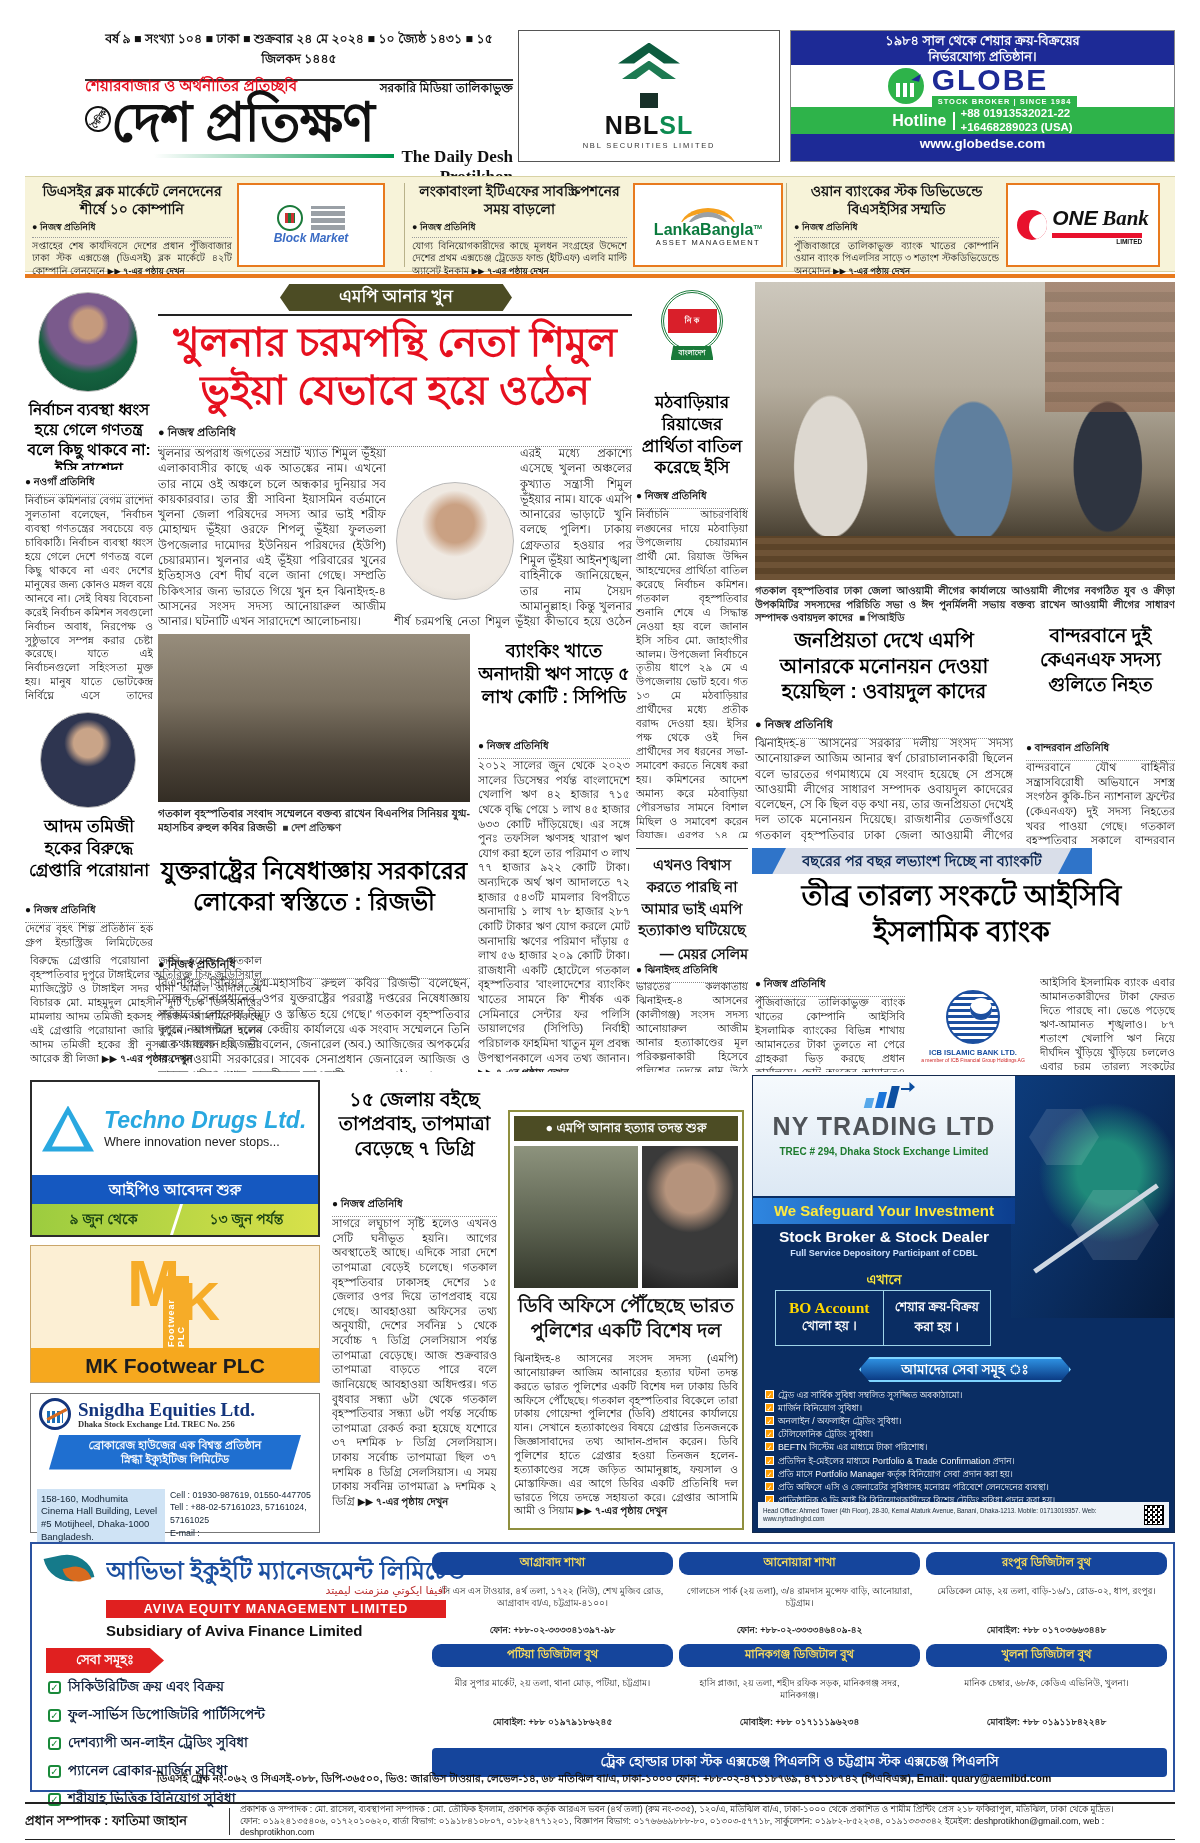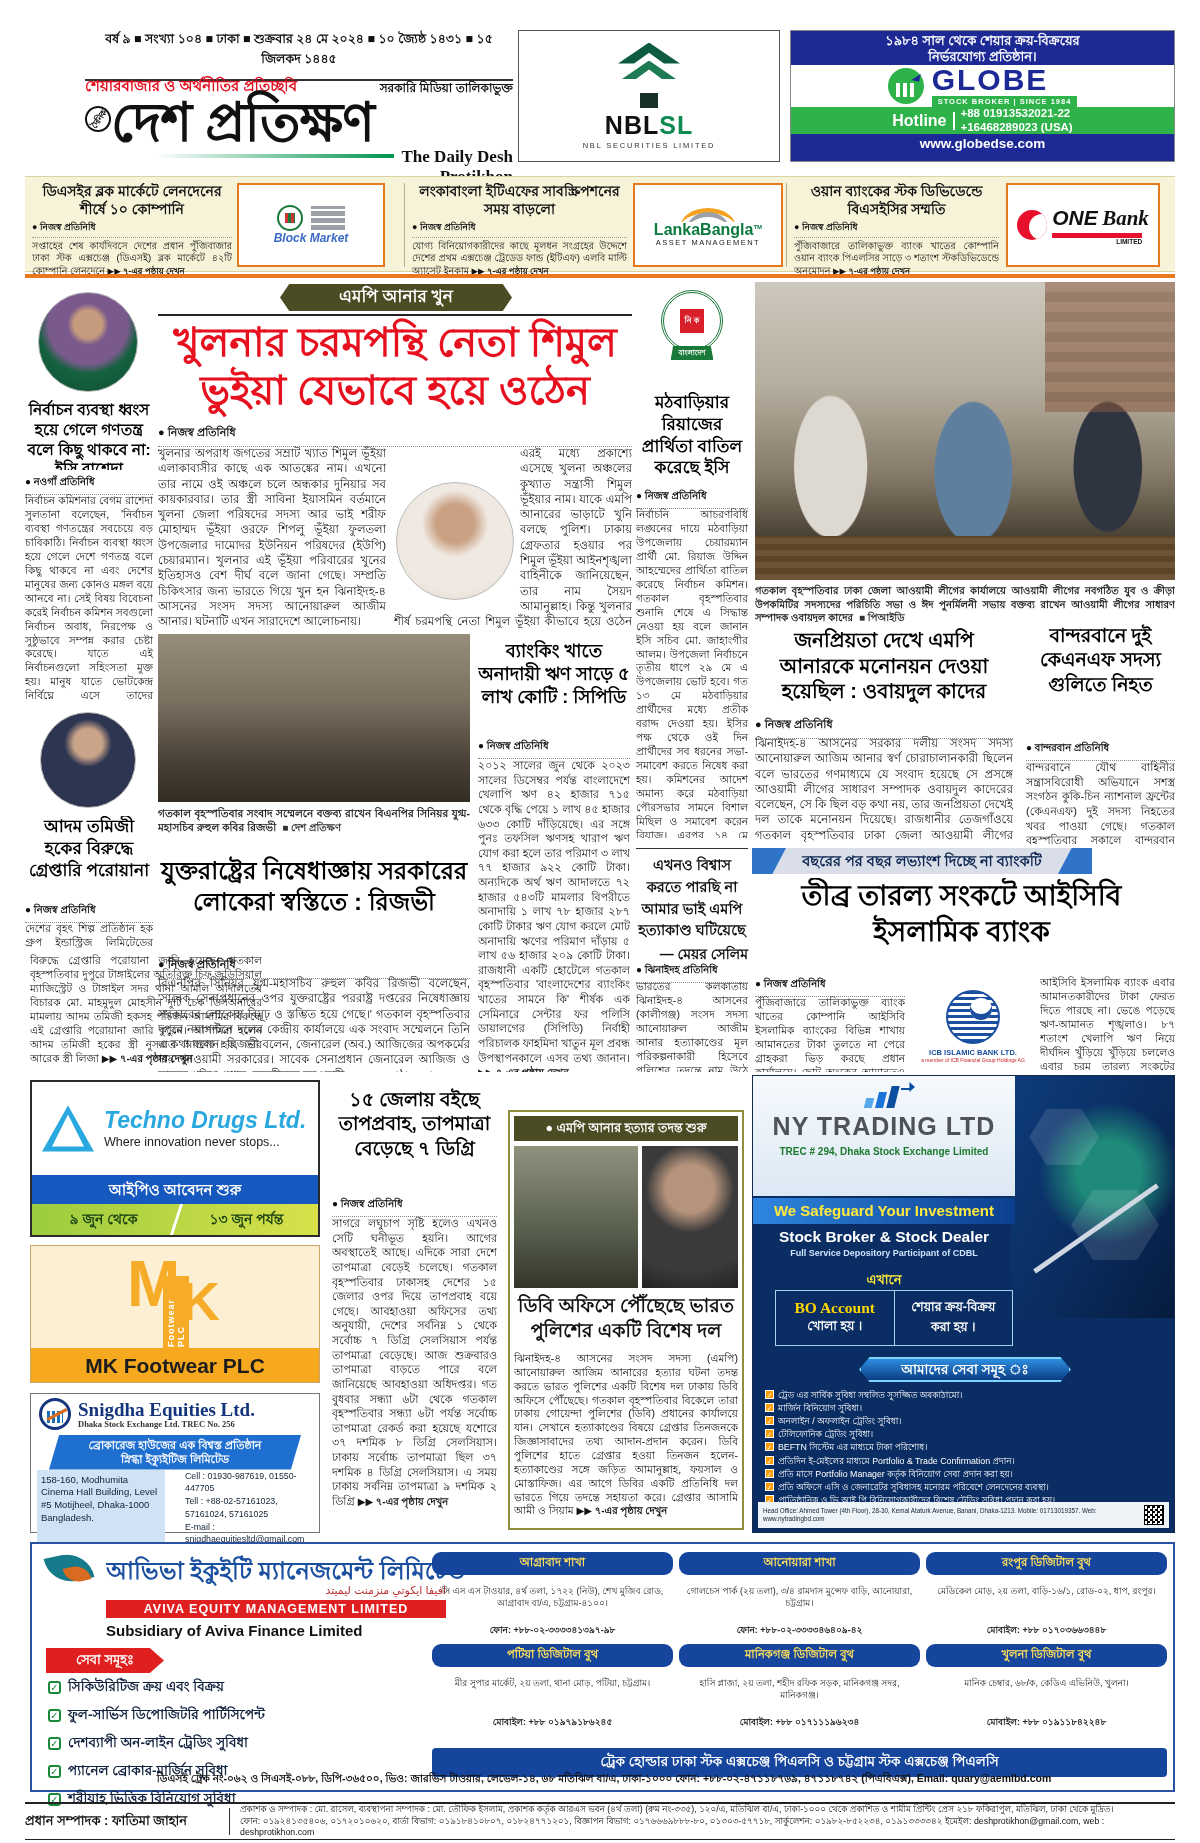--- a/index.html
+++ b/index.html
@@ -75,21 +75,21 @@
 .kick{background:#d9dee9;color:#0b2550;font-size:14.5px;font-weight:bold;text-align:center;line-height:26px;position:absolute;height:26px}
 .kick::before,.kick::after{content:"";position:absolute;top:0;width:34px;height:26px;background:#2f74c9}
 .kick::before{left:0;clip-path:polygon(0 0,100% 0,60% 100%,0 100%)}
 .kick::after{right:0;clip-path:polygon(40% 0,100% 0,100% 100%,0 100%)}
 
 .quote{font-size:14.5px;font-weight:bold;text-align:center;line-height:1.5;border-top:1.5px solid #333;padding-top:6px;overflow:hidden}
 .quote-attr{font-size:14px;font-weight:bold;text-align:right;margin-top:3px}
 
 .ec{display:flex;flex-direction:column;align-items:center}
 .ec-ring{width:62px;height:62px;border:3px double #1a7a3a;border-radius:50%;display:flex;align-items:center;justify-content:center}
-.ec-box{width:24px;height:24px;background:#d91f2a;color:#fff;font-size:8px;font-weight:bold;text-align:center;line-height:24px}
+.ec-box{width:49px;height:24px;background:#d91f2a;color:#fff;font-size:8px;font-weight:bold;text-align:center;line-height:24px}
 .ec-ban{margin-top:-6px;background:#1a7a3a;color:#fff;font-size:7px;font-weight:bold;padding:1px 8px;clip-path:polygon(6% 0,94% 0,100% 100%,0 100%)}
 
 .icb-circ{width:54px;height:54px;border-radius:50%;border:2px solid #1b4fa0;margin:0 auto;background:repeating-linear-gradient(0deg,#1b4fa0 0 3px,#fff 3px 6px);position:relative;overflow:hidden}
 .icb-circ::after{content:"";position:absolute;right:6px;top:6px;width:22px;height:22px;border-radius:50%;background:#fff;box-shadow:inset 0 -6px 0 #1b4fa0}
 .icb-t1{font-size:7.5px;font-weight:bold;color:#1b4fa0;text-align:center;margin-top:4px}
 .icb-t2{font-size:5px;color:#c22;text-align:center}
 
 .techno{left:30px;top:1080px;width:290px;height:157px;border:2px solid #2b2b2b;background:#fff}
 .td-row{height:93px;display:flex;align-items:center;gap:10px;padding:0 10px}
 .tri-o{width:52px;height:46px;background:#29a8e0;clip-path:polygon(50% 0,100% 100%,0 100%);position:relative;flex:0 0 auto}
@@ -107,21 +107,21 @@
 .mk-v{position:absolute;left:132px;top:30px;font-size:9px;font-weight:bold;color:#fff;background:#f6ac28;padding:1px 3px;writing-mode:vertical-rl;transform:rotate(180deg);letter-spacing:1px}
 .mk-bar{height:36px;background:#f6a81e;color:#1d1d1d;font-size:21px;font-weight:bold;text-align:center;line-height:36px}
 .snig{left:30px;top:1393px;width:290px;height:140px;border:1px solid #777;background:#fff}
 .sn-row{display:flex;align-items:center;gap:7px;padding:4px 8px 2px}
 .sn-ic{width:32px;height:32px;border:3px solid #14357c;border-radius:50%;position:relative;overflow:hidden;flex:0 0 auto}
 .sn-ic::before{content:"";position:absolute;left:5px;bottom:4px;width:16px;height:12px;background:repeating-linear-gradient(90deg,#1b6fb8 0 3px,transparent 3px 5px)}
 .sn-ic::after{content:"";position:absolute;left:4px;top:12px;width:22px;height:3px;background:#d86b1f;transform:rotate(-28deg)}
 .sn-name{font-family:"Liberation Serif",serif;font-size:19px;font-weight:bold;color:#14357c;line-height:1}
 .sn-sub{font-family:"Liberation Serif",serif;font-size:8.5px;font-weight:bold;color:#333}
 .sn-ban{margin:3px auto 0;width:252px;background:#1f6fd0;color:#fff;font-size:11px;font-weight:bold;text-align:center;line-height:1.3;padding:3px 2px;clip-path:polygon(4% 0,100% 0,96% 100%,0 100%)}
-.sn-info{display:flex;margin-top:0;padding:0 6px;gap:20px}
+.sn-info{display:flex;margin-top:19px;padding:0 6px;gap:5px}
 .sn-addr{flex:0 0 128px;background:#cfe3f5;font-size:9.5px;line-height:1.35;padding:4px;color:#123}
 .sn-cont{font-size:8.8px;line-height:1.45;color:#123}
 
 .dbbox{left:508px;top:1110px;width:236px;height:420px;border:2px solid #8f8f3f;padding:4px;background:#fff}
 .db-head{height:25px;background:#4c4c24;color:#fff;font-size:12.5px;font-weight:bold;text-align:center;line-height:25px;overflow:hidden}
 .db-photos{display:flex;gap:4px;margin-top:5px}
 .db-p1{width:124px;height:142px;background:linear-gradient(180deg,#8d937d,#5d6351 55%,#32362a),repeating-linear-gradient(90deg,rgba(0,0,0,.28) 0 6px,transparent 6px 18px)}
 .db-p2{width:96px;height:142px;background:radial-gradient(circle at 50% 30%,#b5937c 0 22%,#3a3a3a 40% 75%,#222 100%),linear-gradient(180deg,#d9d9d9,#9a9a9a)}
 .db-hl{font-size:19px;font-weight:bold;text-align:center;line-height:1.3;margin-top:6px;height:54px;overflow:hidden}
 .db-body{font-size:10.5px;line-height:1.32;text-align:justify;margin-top:4px;height:168px;overflow:hidden}
@@ -135,21 +135,21 @@
 .ny-arrow i:nth-child(1){left:4px;height:10px;background:#57a8ea}
 .ny-arrow i:nth-child(2){left:16px;height:16px}
 .ny-arrow i:nth-child(3){left:28px;height:22px;background:#0d4fa0}
 .ny-arrow i:nth-child(4){left:40px;top:0;height:10px;width:14px;clip-path:polygon(0 60%,60% 60%,60% 0,100% 50%,60% 100%,60% 80%,0 80%);background:#0d4fa0;transform:none}
 .ny-name{position:absolute;left:0;top:36px;width:262px;text-align:center;font-size:25px;font-weight:bold;color:#4f5358;letter-spacing:1px}
 .ny-trec{position:absolute;left:0;top:70px;width:262px;text-align:center;font-size:10px;font-weight:bold;color:#1d7a2d}
 .ny-safe{position:absolute;left:0;top:122px;width:262px;height:26px;background:linear-gradient(90deg,#2f86e0,#0c3e8e);color:#ffe93d;font-size:15px;font-weight:bold;text-align:center;line-height:26px}
 .ny-role1{position:absolute;left:0;top:152px;width:262px;text-align:center;font-size:15.5px;font-weight:bold;color:#fff}
 .ny-role2{position:absolute;left:0;top:172px;width:262px;text-align:center;font-size:9px;font-weight:bold;color:#cfe3ff}
 .ny-here{position:absolute;left:0;top:194px;width:262px;text-align:center;font-size:13px;font-weight:bold;color:#ffe93d}
-.ny-bo{position:absolute;left:22px;top:214px;width:238px;height:56px;border:1px solid #9fd4e8;display:flex}
+.ny-bo{position:absolute;left:22px;top:214px;width:216px;height:56px;border:1px solid #9fd4e8;display:flex}
 .ny-bo div{flex:1;display:flex;flex-direction:column;align-items:center;justify-content:center}
 .ny-bo div:first-child{border-right:1px solid #9fd4e8}
 .ny-bo .y{color:#ffd700;font-size:15.5px;font-weight:bold;font-family:"Liberation Serif",serif}
 .ny-bo .w{color:#fff;font-size:12.5px;font-weight:bold}
 .ny-pill{position:absolute;left:106px;top:281px;width:212px;height:25px;border:2px solid #7fd4ff;background:linear-gradient(180deg,#2d8fe0,#0b3c85);color:#fff;font-size:13.5px;font-weight:bold;text-align:center;line-height:22px;clip-path:polygon(5% 0,95% 0,100% 50%,95% 100%,5% 100%,0 50%)}
 .ny-list{position:absolute;left:12px;top:314px;width:400px}
 .ny-item{font-size:8.8px;color:#fff;line-height:1.32;margin-bottom:1.5px;white-space:nowrap;overflow:hidden}
 .chk{display:inline-block;width:9px;height:9px;background:#ff9d00;color:#fff;font-size:7px;line-height:9px;text-align:center;margin-right:4px;border:1px solid #fff}
 .ny-foot{position:absolute;left:5px;bottom:4px;width:411px;height:26px;background:#eef3f8;display:flex;align-items:center;gap:5px;padding:0 5px}
 .ny-foot .txt{font-size:6.3px;color:#123;line-height:1.25}

